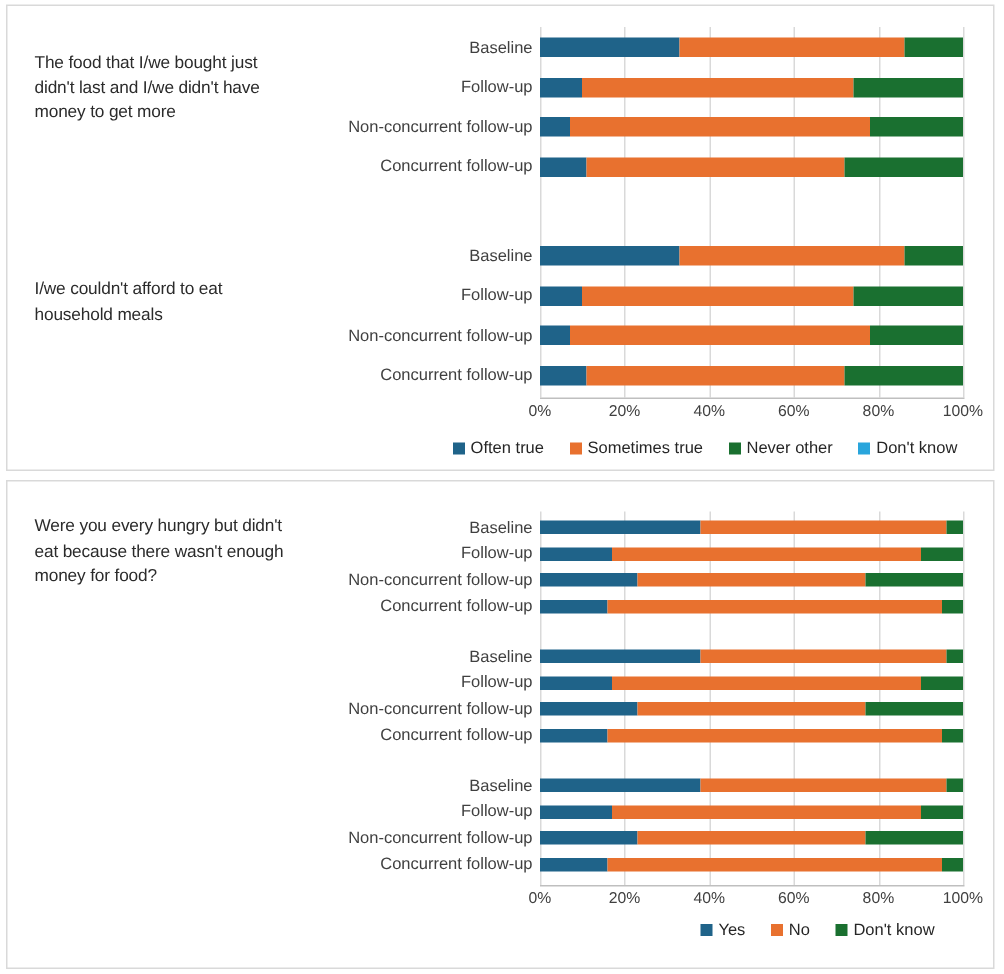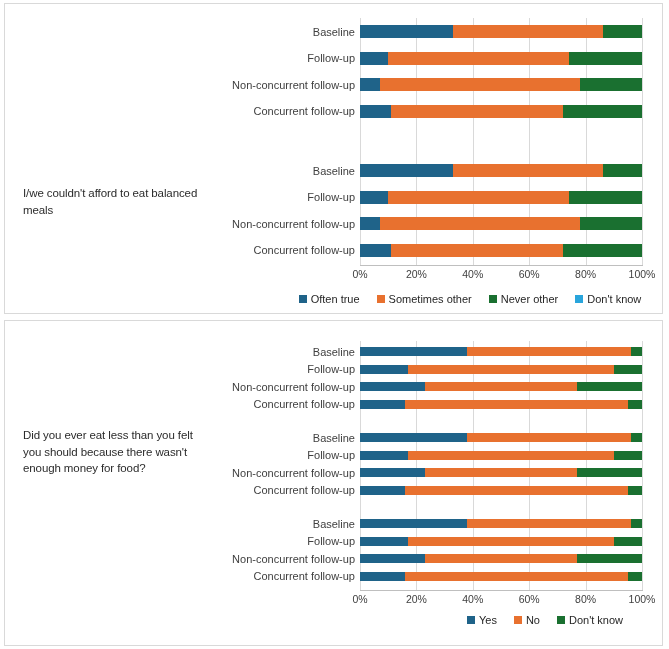--- a/index.html
+++ b/index.html
@@ -88,22 +88,23 @@
   .legend-text{font-size:11px;color:#262626;line-height:12px;white-space:nowrap;}
 </style>
 </head>
 <body>
 
 <div class="page">
 
   <div class="panel" id="panel-top">
     <div class="panel-inner">
 
-
-      <div class="qlabel" style="left:18px;top:181px;width:175px;">I/we couldn't afford to eat balanced meals</div>
+      <div class="qlabel" style="left:18px;top:30px;width:175px;">The food that I/we bought just didn't last and I/we didn't have money to get more</div>
+
+      <div class="qlabel" style="left:18px;top:181px;width:175px;">I/we couldn't afford to eat household meals</div>
 
       <div class="plot" id="plot-top" style="left:355px;top:14px;width:282px;height:247px;">
           <div class="gridlayer">
             <div class="gridline axis0" style="left: 0px;"></div>
             <div class="gridline" style="left: 56.4px;"></div>
             <div class="gridline" style="left: 112.8px;"></div>
             <div class="gridline" style="left: 169.2px;"></div>
             <div class="gridline" style="left: 225.6px;"></div>
             <div class="gridline" style="left: 282px;"></div>
           </div>
@@ -172,39 +173,39 @@
           <div class="tick" style="left: 637px; top: 264px;">100%</div>
         </div>
 
       <div class="legend" style="left:275px;top:288px;width:380px;height:14px;" id="legend-top">
           <div class="legend-item">
             <span class="swatch" style="background: rgb(31, 99, 137);"></span>
             <span class="legend-text">Often true</span>
           </div>
           <div class="legend-item">
             <span class="swatch" style="background: rgb(232, 113, 47);"></span>
-            <span class="legend-text">Sometimes other</span>
+            <span class="legend-text">Sometimes true</span>
           </div>
           <div class="legend-item">
             <span class="swatch" style="background: rgb(26, 112, 48);"></span>
             <span class="legend-text">Never other</span>
           </div>
           <div class="legend-item">
             <span class="swatch" style="background: rgb(41, 165, 220);"></span>
             <span class="legend-text">Don't know</span>
           </div>
         </div>
     </div>
   </div>
 
   <div class="panel" id="panel-bottom">
     <div class="panel-inner">
 
-
-      <div class="qlabel" style="left:18px;top:106px;width:180px;">Did you ever eat less than you felt you should because there wasn't enough money for food?</div>
+      <div class="qlabel" style="left:18px;top:22px;width:180px;">Were you every hungry but didn't eat because there wasn't enough money for food?</div>
+
 
 
       <div class="plot" id="plot-bottom" style="left:355px;top:20px;width:282px;height:249px;">
           <div class="gridlayer">
             <div class="gridline axis0" style="left: 0px;"></div>
             <div class="gridline" style="left: 56.4px;"></div>
             <div class="gridline" style="left: 112.8px;"></div>
             <div class="gridline" style="left: 169.2px;"></div>
             <div class="gridline" style="left: 225.6px;"></div>
             <div class="gridline" style="left: 282px;"></div>

